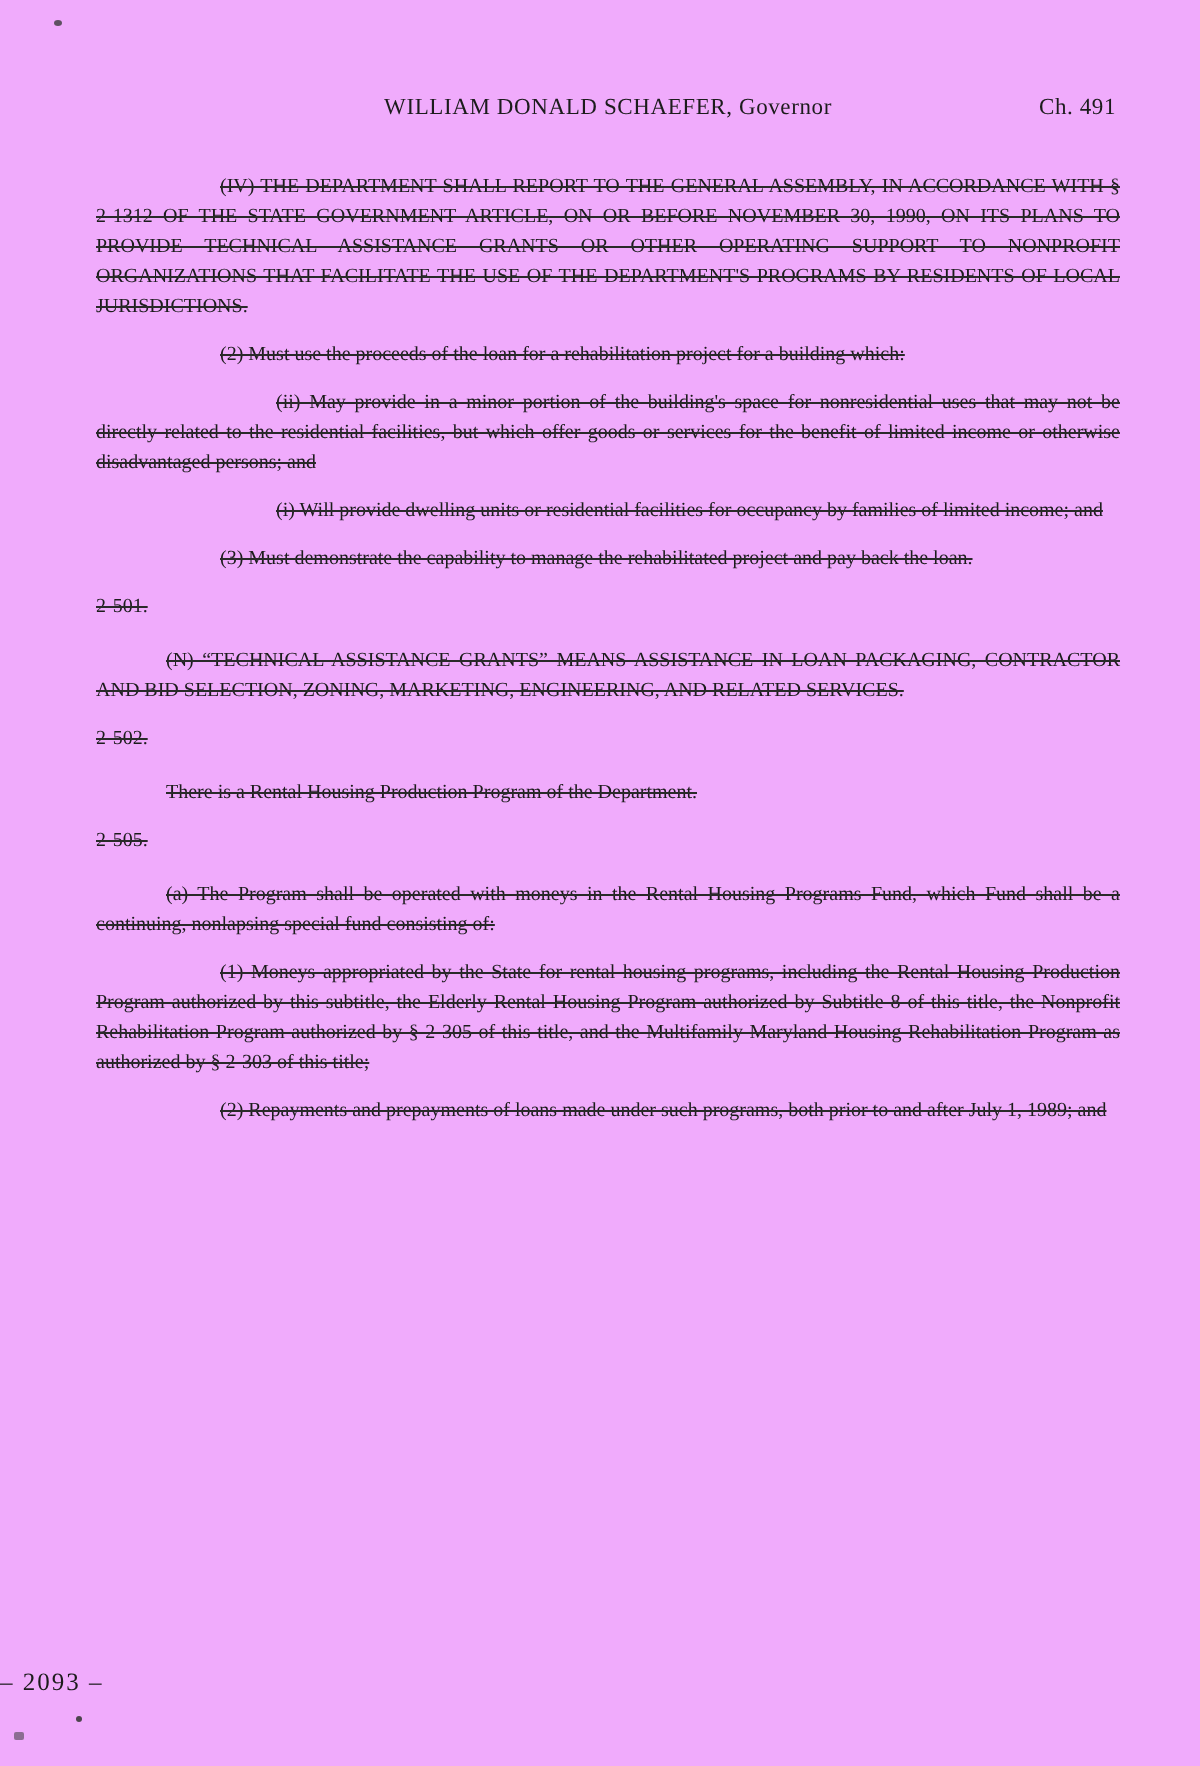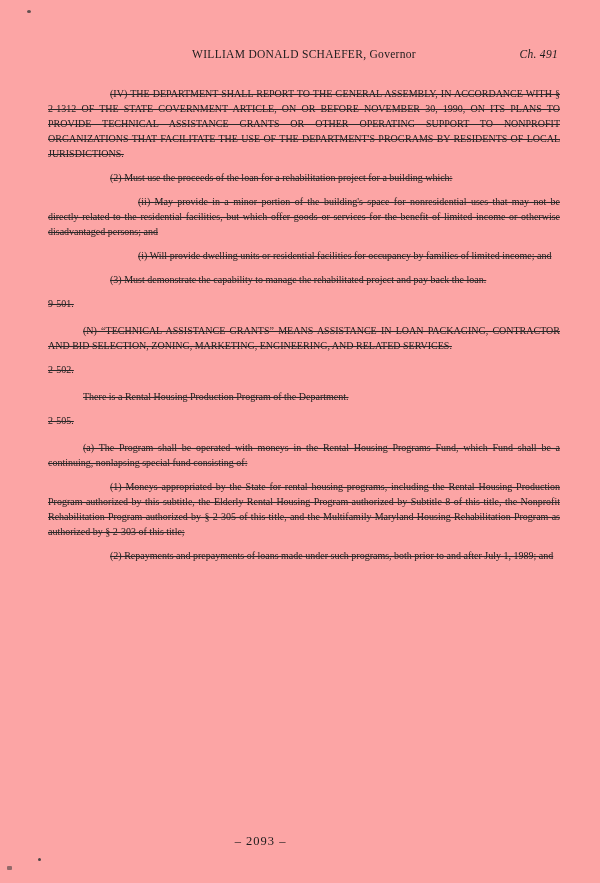--- a/index.html
+++ b/index.html
@@ -9,35 +9,34 @@
     background: #ffffff;
     font-family: "Liberation Serif", "DejaVu Serif", serif;
     color: #1c1c1c;
     position: relative;
     overflow: hidden;
   }
   .page {
     position: absolute;
     top: 0; left: 0;
     width: 600px; height: 883px;
-    background: #fca5a5;
+    background: #f0abfc;
   }
   .header {
     position: relative;
     margin: 48px 40px 0 48px;
     text-align: center;
     font-size: 11.5px;
     letter-spacing: 0.3px;
     white-space: nowrap;
   }
   .header .chapter {
     position: absolute;
     right: 2px;
     top: 0;
-    font-style: italic;
   }
   .body {
     margin: 26px 40px 0 48px;
     font-size: 10px;
     line-height: 15px;
   }
   .body p {
     margin: 0 0 9px 0;
     text-align: justify;
     text-decoration: line-through;
@@ -47,21 +46,20 @@
   .ind1 { text-indent: 35px; }
   .ind2 { text-indent: 62px; }
   .ind3 { text-indent: 90px; }
   .secnum { margin-top: 3px !important; margin-bottom: 12px !important; }
   .gap-top { margin-top: 9px; }
   .footer {
     position: absolute;
     left: 0;
     bottom: 34px;
     width: 521px;
-    text-align: center;
     font-size: 12.5px;
     letter-spacing: 1px;
   }
   .artifact {
     position: absolute;
     background: #3a3a3a;
     border-radius: 50%;
   }
   .artifact.a1 { left: 27px; top: 10px; width: 4px; height: 3px; opacity: .8; }
   .artifact.a2 { left: 38px; top: 858px; width: 3px; height: 3px; opacity: .9; }
@@ -76,21 +74,21 @@
     <span class="title">WILLIAM DONALD SCHAEFER, Governor</span>
     <span class="chapter">Ch. 491</span>
   </div>
 
   <div class="body">
     <p class="ind2">(IV) THE DEPARTMENT SHALL REPORT TO THE GENERAL ASSEMBLY, IN ACCORDANCE WITH § 2-1312 OF THE STATE GOVERNMENT ARTICLE, ON OR BEFORE NOVEMBER 30, 1990, ON ITS PLANS TO PROVIDE TECHNICAL ASSISTANCE GRANTS OR OTHER OPERATING SUPPORT TO NONPROFIT ORGANIZATIONS THAT FACILITATE THE USE OF THE DEPARTMENT'S PROGRAMS BY RESIDENTS OF LOCAL JURISDICTIONS.</p>
     <p class="ind2 gap-top">(2) Must use the proceeds of the loan for a rehabilitation project for a building which:</p>
     <p class="ind3 gap-top">(ii) May provide in a minor portion of the building's space for nonresidential uses that may not be directly related to the residential facilities, but which offer goods or services for the benefit of limited income or otherwise disadvantaged persons; and</p>
     <p class="ind3 gap-top">(i) Will provide dwelling units or residential facilities for occupancy by families of limited income; and</p>
     <p class="ind2 gap-top">(3) Must demonstrate the capability to manage the rehabilitated project and pay back the loan.</p>
-    <p class="secnum">9-501.</p>
+    <p class="secnum">2-501.</p>
     <p class="ind1">(N) “TECHNICAL ASSISTANCE GRANTS” MEANS ASSISTANCE IN LOAN PACKAGING, CONTRACTOR AND BID SELECTION, ZONING, MARKETING, ENGINEERING, AND RELATED SERVICES.</p>
     <p class="secnum">2-502.</p>
     <p class="ind1">There is a Rental Housing Production Program of the Department.</p>
     <p class="secnum">2-505.</p>
     <p class="ind1">(a) The Program shall be operated with moneys in the Rental Housing Programs Fund, which Fund shall be a continuing, nonlapsing special fund consisting of:</p>
     <p class="ind2 gap-top">(1) Moneys appropriated by the State for rental housing programs, including the Rental Housing Production Program authorized by this subtitle, the Elderly Rental Housing Program authorized by Subtitle 8 of this title, the Nonprofit Rehabilitation Program authorized by § 2-305 of this title, and the Multifamily Maryland Housing Rehabilitation Program as authorized by § 2-303 of this title;</p>
     <p class="ind2 gap-top">(2) Repayments and prepayments of loans made under such programs, both prior to and after July 1, 1989; and</p>
   </div>
 
   <div class="footer">– 2093 –</div>

